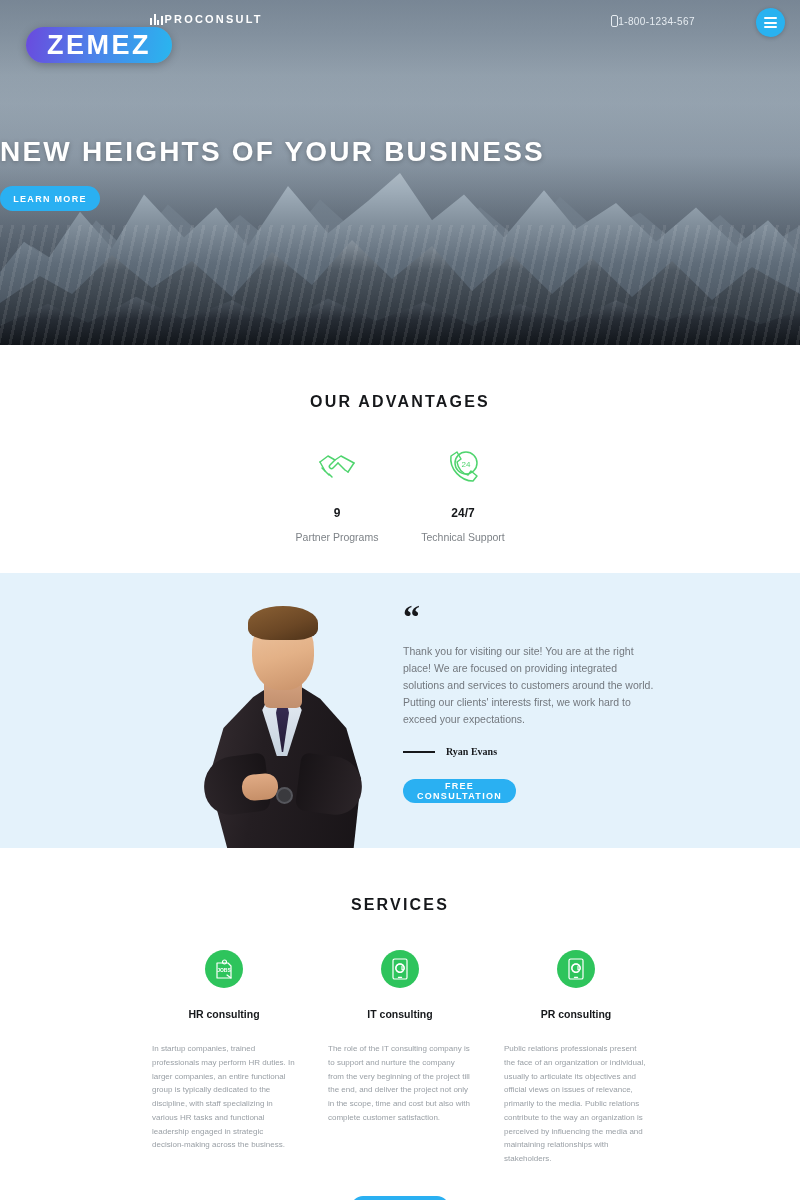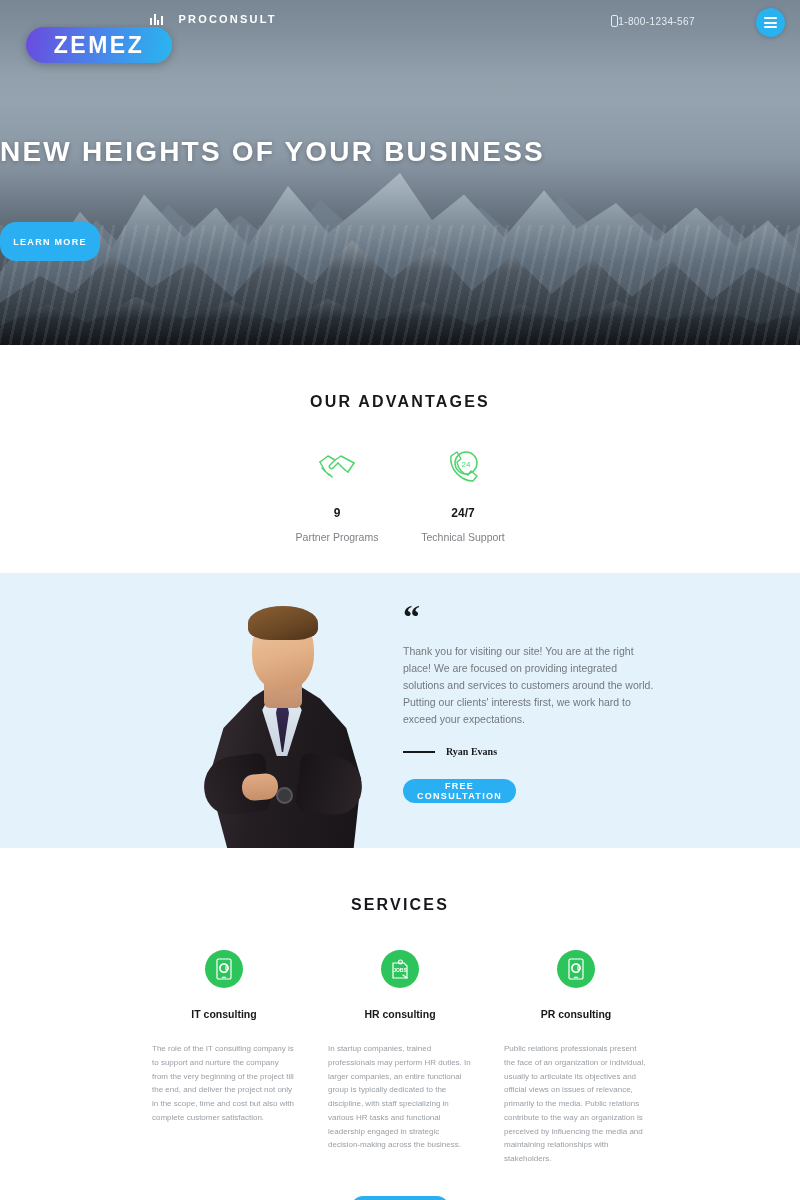--- a/index.html
+++ b/index.html
@@ -67,26 +67,26 @@
   }
   .zemez-badge {
     position:absolute; left:26px; top:27px;
     width:146px; height:36px;
     border-radius:18px;
     background:linear-gradient(100deg,#6a4ade 0%,#4f7de8 42%,#29b6ef 100%);
     display:flex; align-items:center; justify-content:center;
     box-shadow:0 2px 8px rgba(0,0,0,.25);
   }
   .zemez-badge span {
-    color:#fff; font-weight:bold; font-size:23px;
+    color:#fff; font-weight:bold; font-size:27px;
     letter-spacing:2.5px;
   }
   .brand {
     position:absolute; left:150px; top:13px;
-    display:flex; align-items:center; gap:16px;
+    display:flex; align-items:center; gap:2px;
     z-index:7;
   }
   .brand-icon { display:flex; align-items:flex-end; gap:1.5px; height:12px; }
   .brand-icon i { display:block; width:2px; background:#fff; }
   .brand-icon i:nth-child(1){height:7px}
   .brand-icon i:nth-child(2){height:11px}
   .brand-icon i:nth-child(3){height:5px}
   .brand-icon i:nth-child(4){height:9px}
   .brand-name {
     color:#fff; font-size:11px; font-weight:bold;
@@ -128,21 +128,21 @@
     white-space:nowrap;
   }
   .btn {
     display:inline-flex; align-items:center; justify-content:center;
     background:#2ab0f2; color:#fff;
     border:none; border-radius:16px;
     font-family:"Liberation Sans", sans-serif;
     font-size:9px; font-weight:bold; letter-spacing:1.3px;
     cursor:pointer;
   }
-  .hero-cta { margin-top:54px; width:100px; height:39px; }
+  .hero-cta { margin-top:18px; width:100px; height:25px; }
 
   
   .section { width:800px; }
   .section-title {
     text-align:center;
     font-size:16px; font-weight:bold;
     letter-spacing:2.2px;
     color:#16181b;
   }
   .advantages { padding-top:48px; padding-bottom:30px; background:#fff; }
@@ -387,42 +387,42 @@
   </div>
 </section>
 
 <section class="section services">
   <h2 class="section-title">SERVICES</h2>
 
   <div class="svc-grid">
 
     <div class="svc-item">
       <div class="svc-icon-circle">
+        <svg width="20" height="21" viewBox="0 0 20 21" fill="none" stroke="#ffffff" stroke-width="1.2">
+          <path d="M3 4 H14 L17 7 V19 H3 Z" stroke-linejoin="round"></path>
+          <circle cx="10.5" cy="3" r="2"></circle>
+          <text x="10" y="13" font-size="5" font-family="Liberation Sans, sans-serif" fill="#ffffff" stroke="none" text-anchor="middle" font-weight="bold">JOBS</text>
+          <path d="M13 16 L17 19" stroke-linecap="round"></path>
+        </svg>
+      </div>
+      <div class="svc-title">HR consulting</div>
+      <p class="svc-text">In startup companies, trained professionals may perform HR duties. In larger companies, an entire functional group is typically dedicated to the discipline, with staff specializing in various HR tasks and functional leadership engaged in strategic decision-making across the business.</p>
+    </div>
+
+    <div class="svc-item">
+      <div class="svc-icon-circle">
         <svg width="18" height="22" viewBox="0 0 18 22" fill="none" stroke="#ffffff" stroke-width="1.2">
           <rect x="2" y="1" width="14" height="20" rx="1.6"></rect>
           <circle cx="9" cy="10" r="4.2"></circle>
           <path d="M11 8.2 v3.6 a1.6 1.6 0 0 0 2.2 -1.3 A4.2 4.2 0 1 0 11.6 13.6" stroke-linecap="round"></path>
           <path d="M7.4 19.3 h3.2" stroke-linecap="round"></path>
         </svg>
       </div>
       <div class="svc-title">IT consulting</div>
       <p class="svc-text">The role of the IT consulting company is to support and nurture the company from the very beginning of the project till the end, and deliver the project not only in the scope, time and cost but also with complete customer satisfaction.</p>
-    </div>
-
-    <div class="svc-item">
-      <div class="svc-icon-circle">
-        <svg width="20" height="21" viewBox="0 0 20 21" fill="none" stroke="#ffffff" stroke-width="1.2">
-          <path d="M3 4 H14 L17 7 V19 H3 Z" stroke-linejoin="round"></path>
-          <circle cx="10.5" cy="3" r="2"></circle>
-          <text x="10" y="13" font-size="5" font-family="Liberation Sans, sans-serif" fill="#ffffff" stroke="none" text-anchor="middle" font-weight="bold">JOBS</text>
-          <path d="M13 16 L17 19" stroke-linecap="round"></path>
-        </svg>
-      </div>
-      <div class="svc-title">HR consulting</div>
-      <p class="svc-text">In startup companies, trained professionals may perform HR duties. In larger companies, an entire functional group is typically dedicated to the discipline, with staff specializing in various HR tasks and functional leadership engaged in strategic decision-making across the business.</p>
     </div>
 
     <div class="svc-item">
       <div class="svc-icon-circle">
         <svg width="18" height="22" viewBox="0 0 18 22" fill="none" stroke="#ffffff" stroke-width="1.2">
           <rect x="2" y="1" width="14" height="20" rx="1.6"></rect>
           <circle cx="9" cy="10" r="4.2"></circle>
           <path d="M11 8.2 v3.6 a1.6 1.6 0 0 0 2.2 -1.3 A4.2 4.2 0 1 0 11.6 13.6" stroke-linecap="round"></path>
           <path d="M7.4 19.3 h3.2" stroke-linecap="round"></path>
         </svg>

